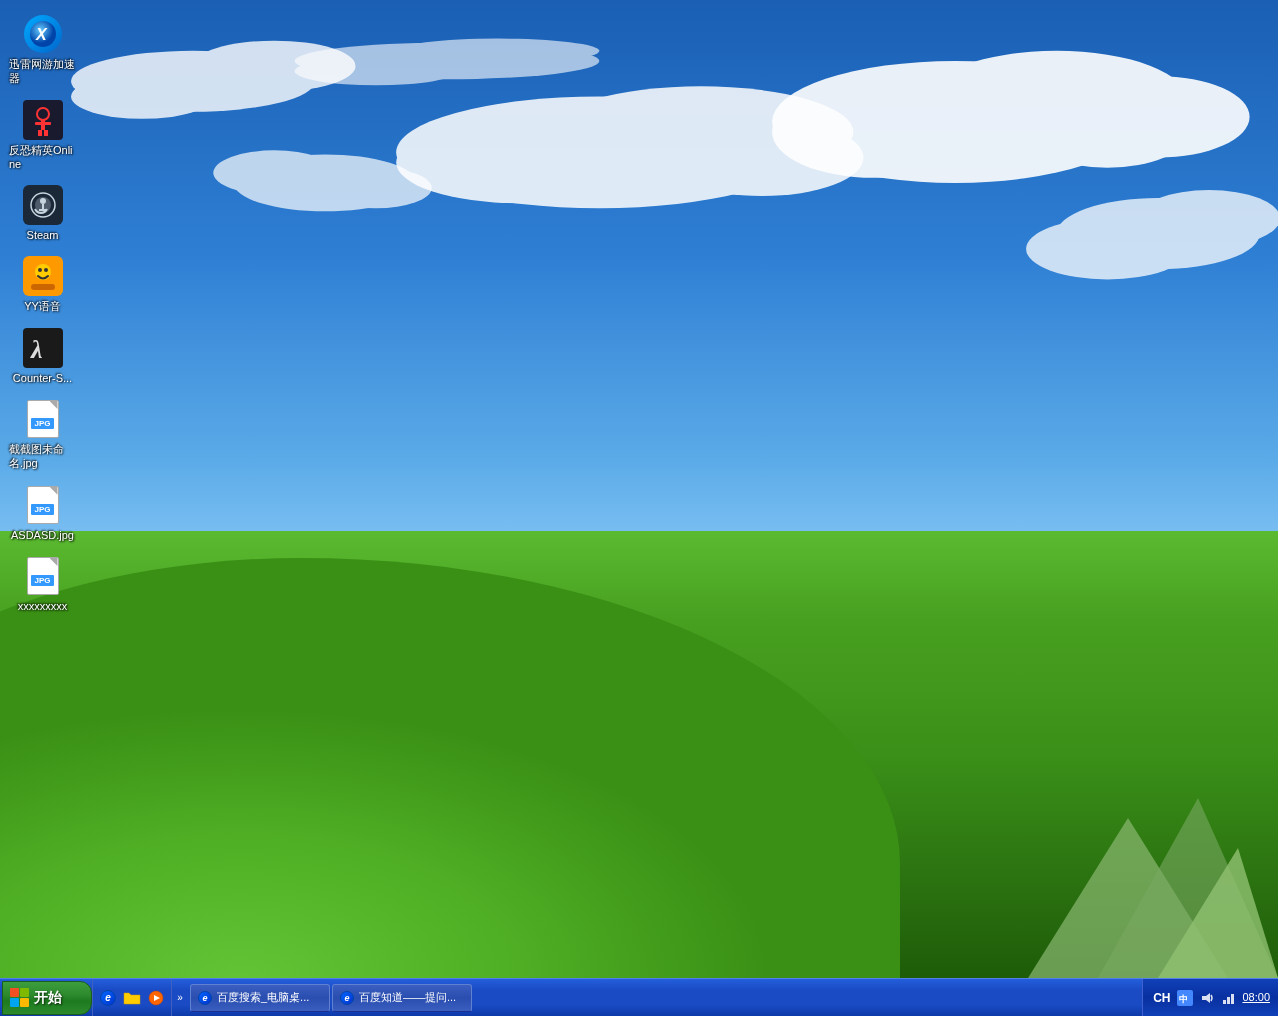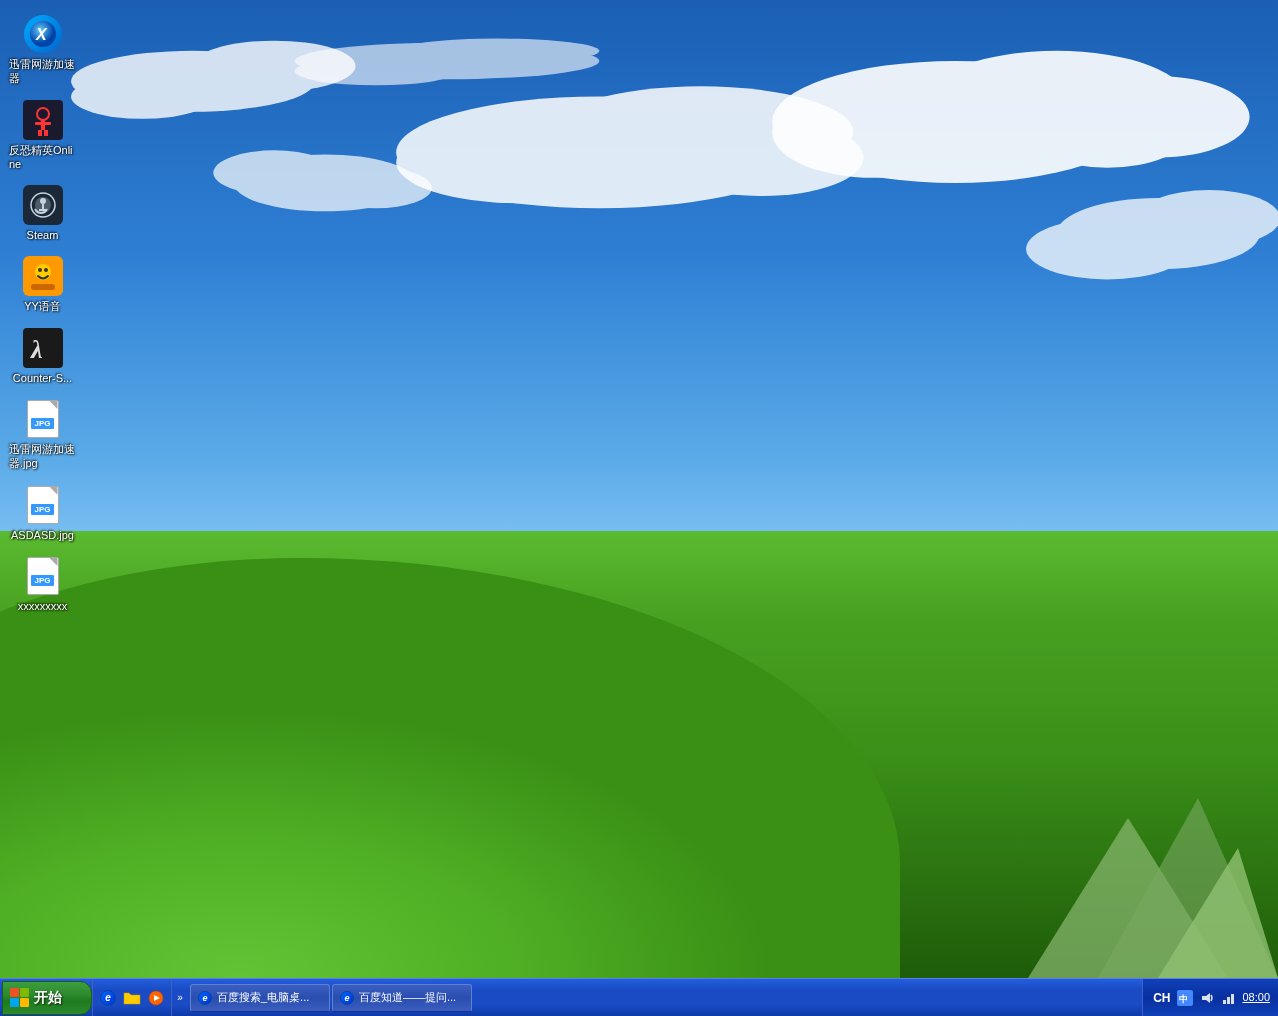--- a/index.html
+++ b/index.html
@@ -480,21 +480,21 @@
       </div>
       <span class="icon-label">Counter-S...</span>
     </div>
 
     <div class="desktop-icon">
       <div class="icon-img">
         <div class="icon-jpg">
           <span class="icon-jpg-text">JPG</span>
         </div>
       </div>
-      <span class="icon-label">迅雷网游加速器.jpg</span>
+      <span class="icon-label">截截图未命名.jpg</span>
     </div>
 
     <div class="desktop-icon">
       <div class="icon-img">
         <div class="icon-jpg">
           <span class="icon-jpg-text">JPG</span>
         </div>
       </div>
       <span class="icon-label">ASDASD.jpg</span>
     </div>

